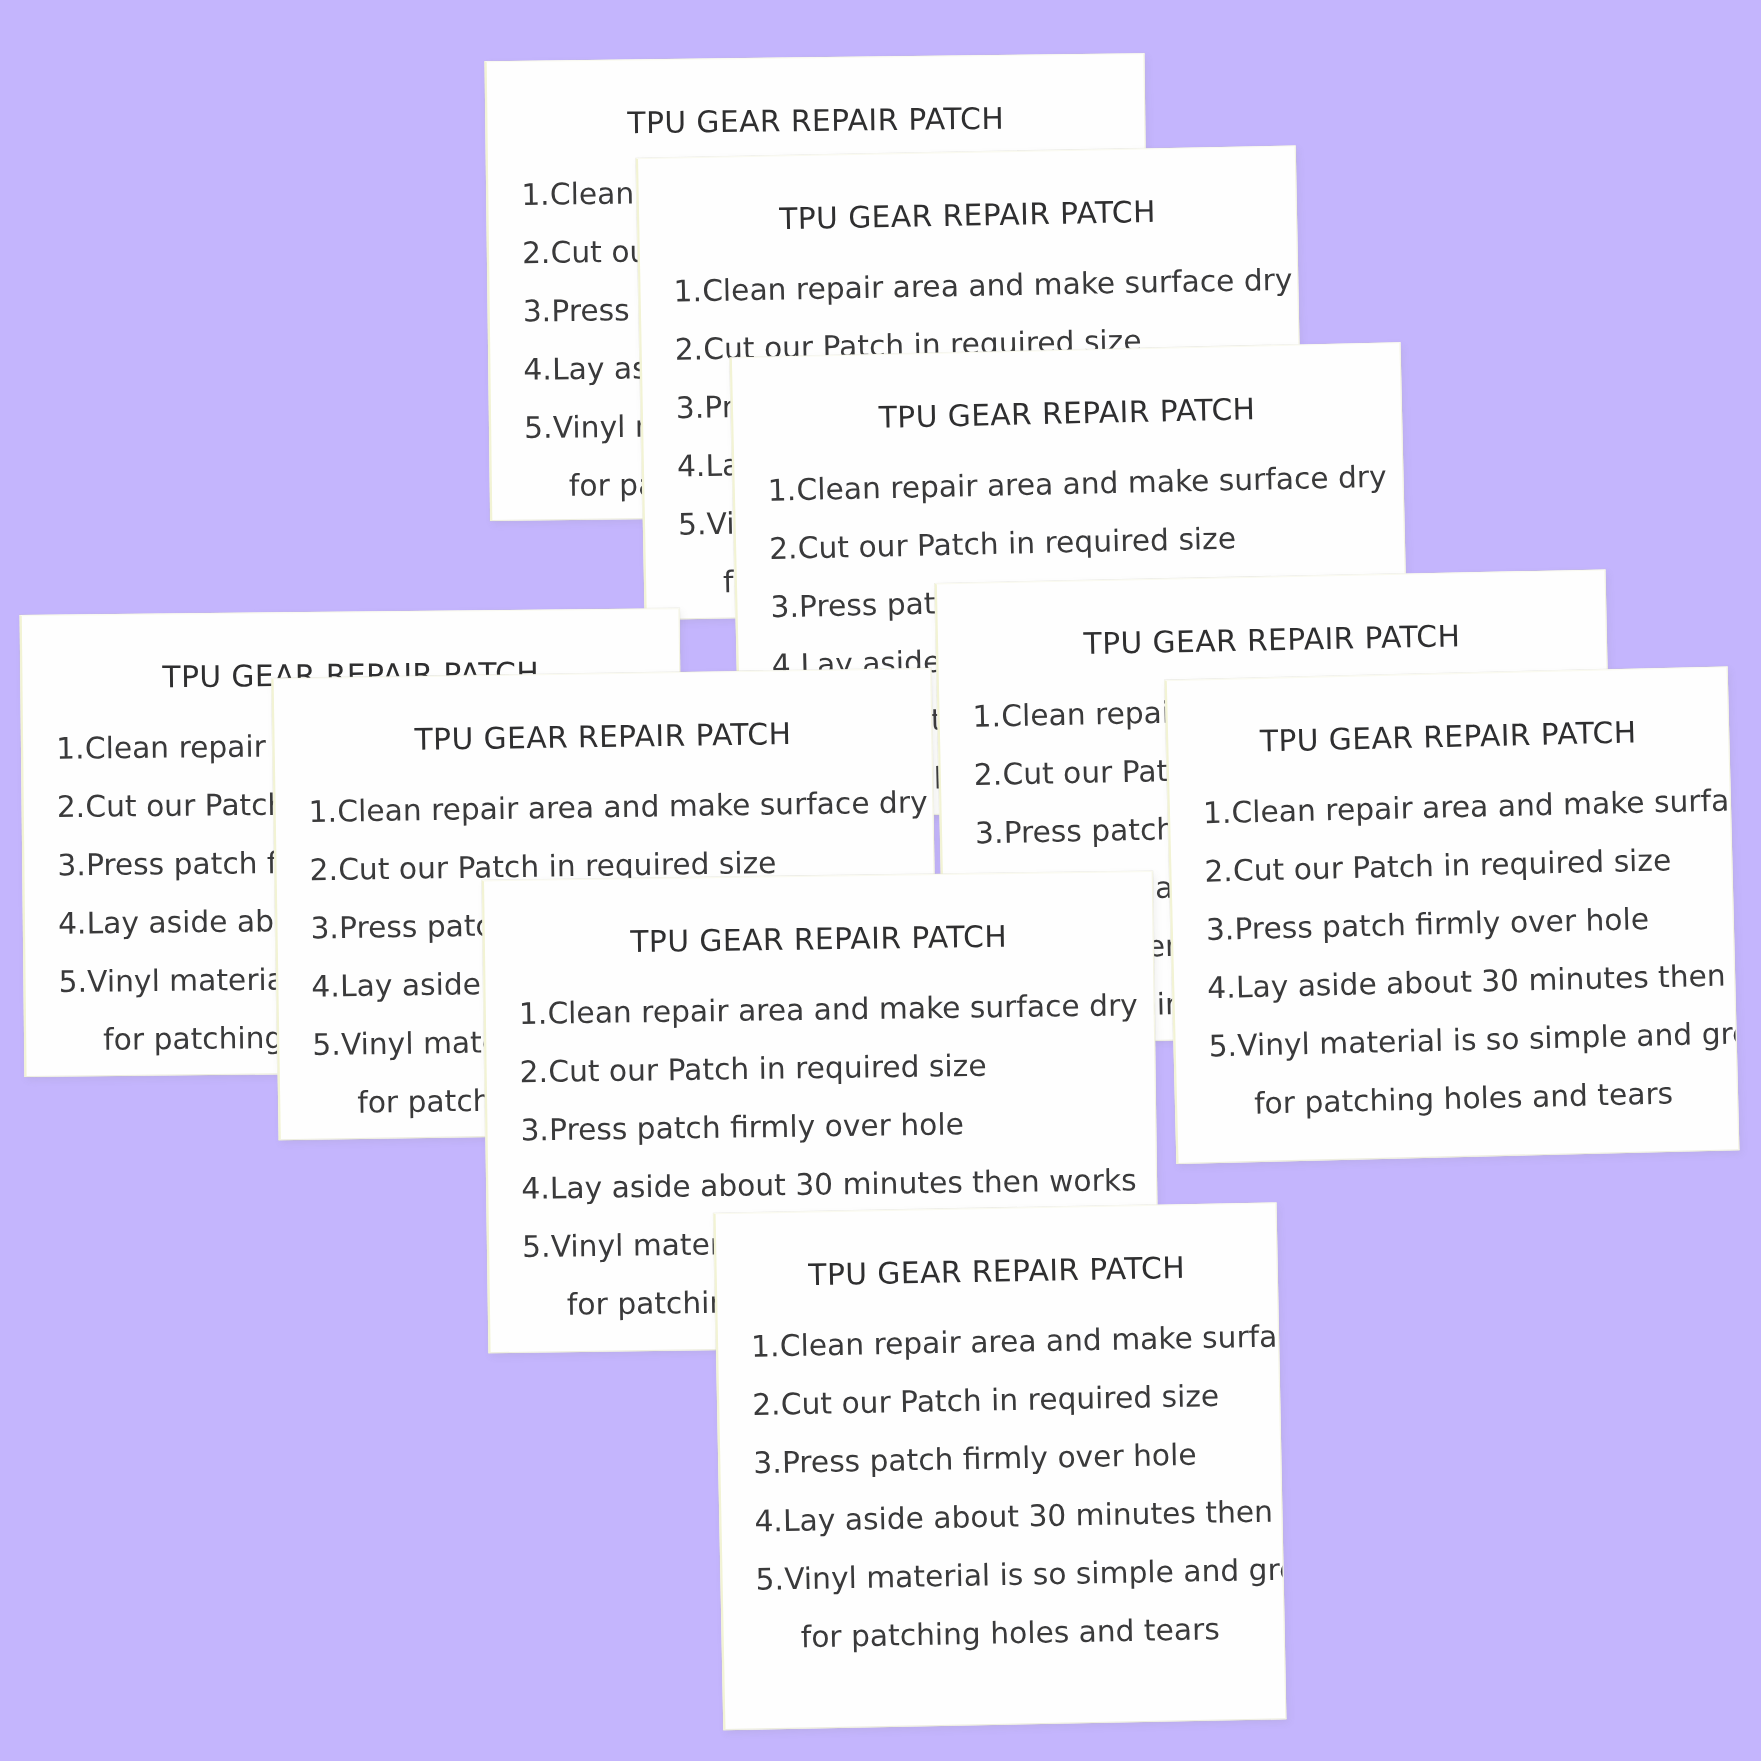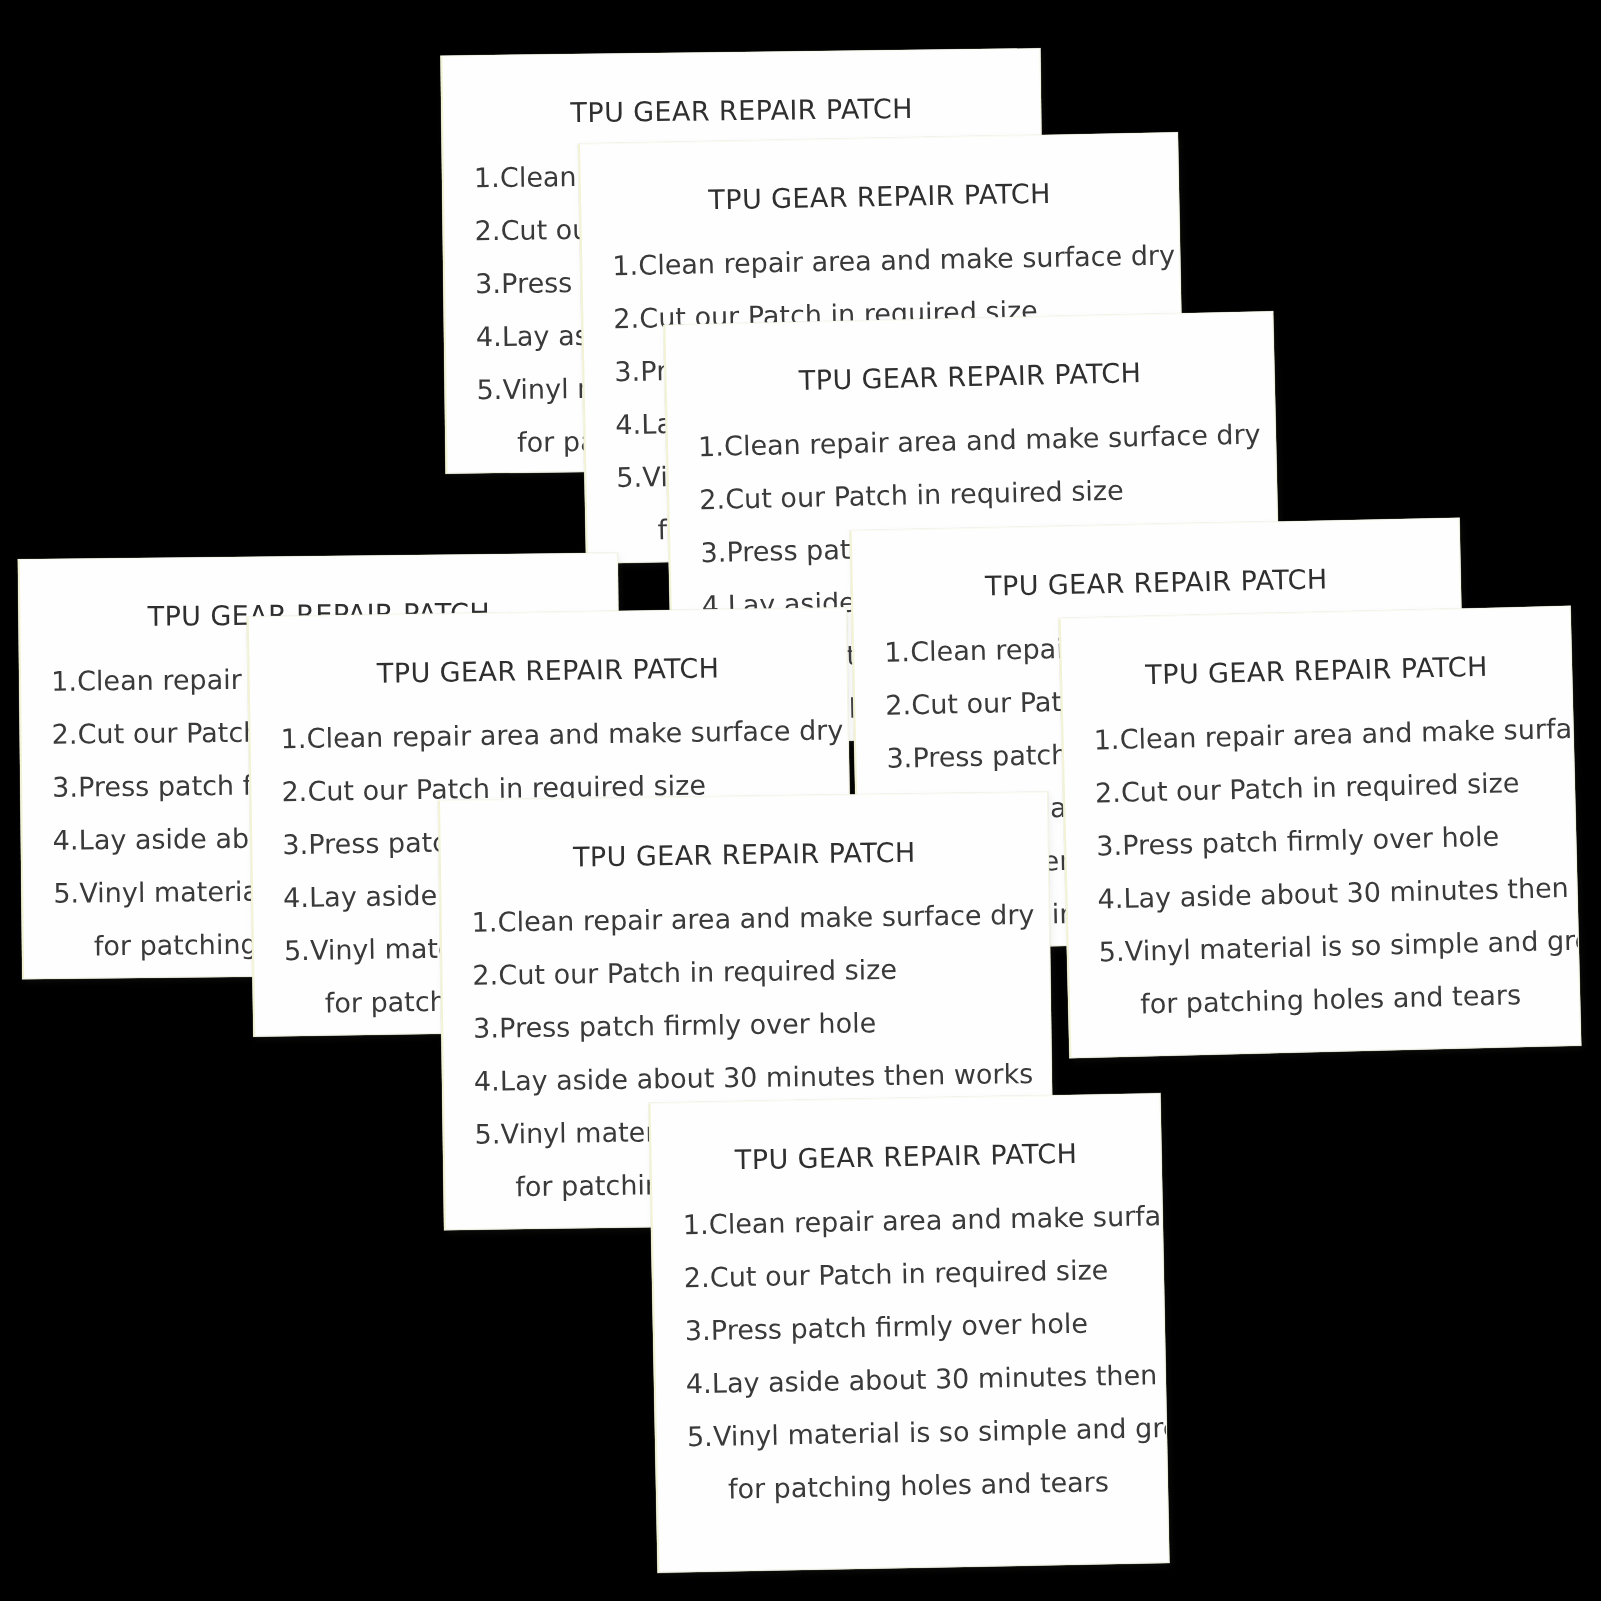--- a/index.html
+++ b/index.html
@@ -4,21 +4,21 @@
 <style>
   html, body {
     margin: 0;
     padding: 0;
     background: #ffffff;
   }
   #scene {
     position: relative;
     width: 1601px;
     height: 1601px;
-    background: #000000;
+    background: #c4b5fd;
     overflow: hidden;
     font-family: "DejaVu Sans", sans-serif;
   }
   .card {
     position: absolute;
     background: #fefefe;
     box-sizing: border-box;
     border-left: 2px solid #f2f3d4;
     border-right: 1px solid #f4f4e2;
     border-top: 1px solid #fafaf0;

